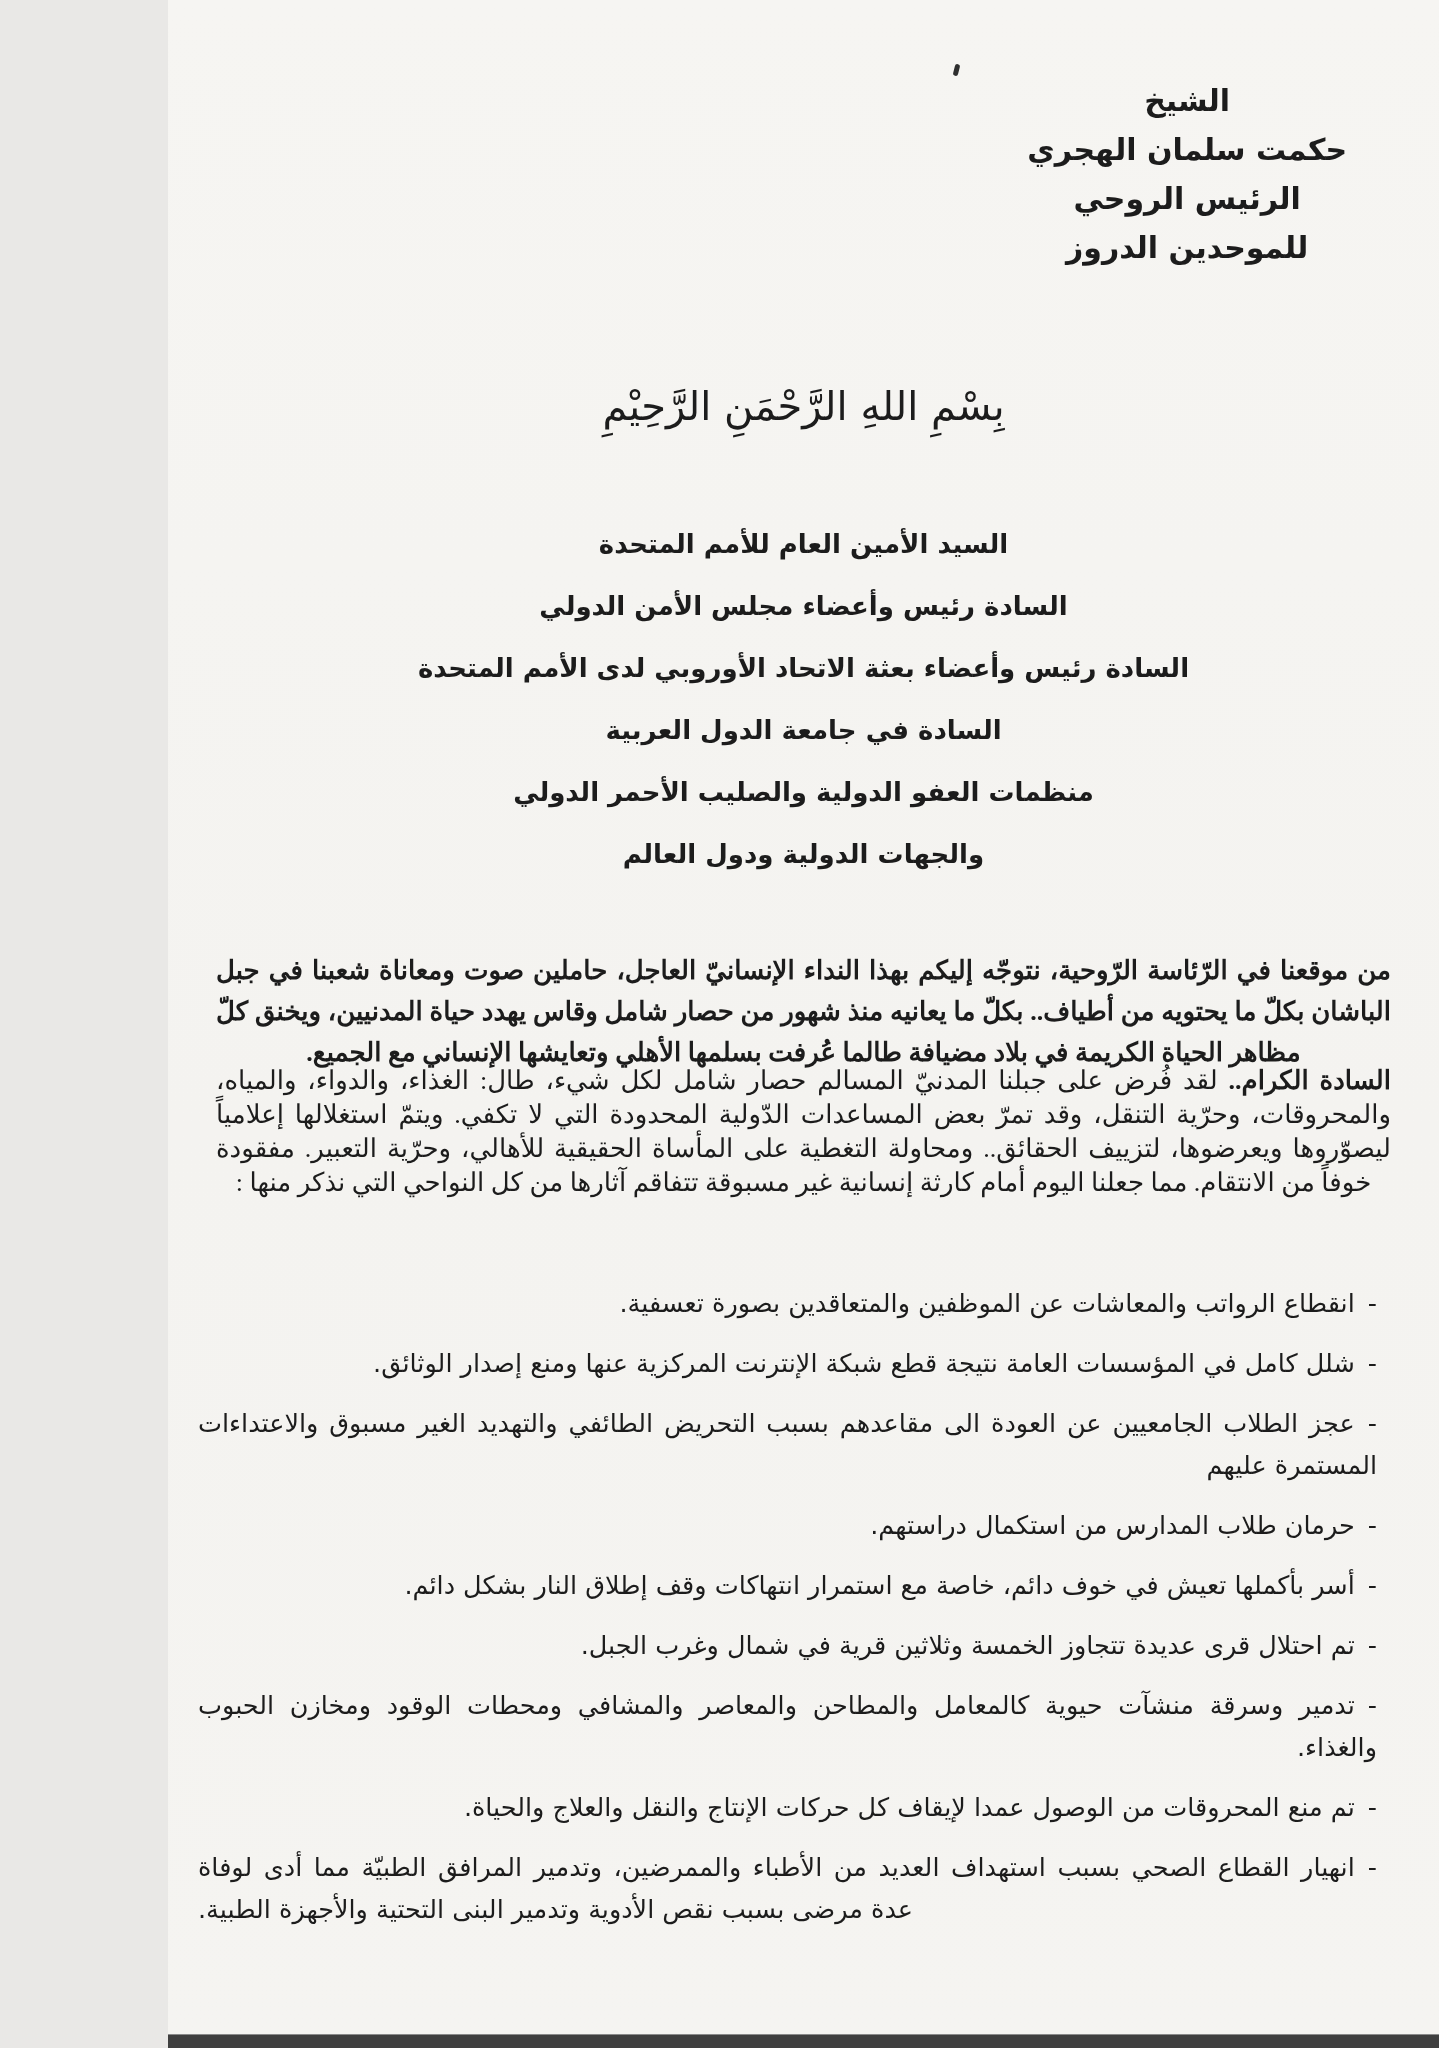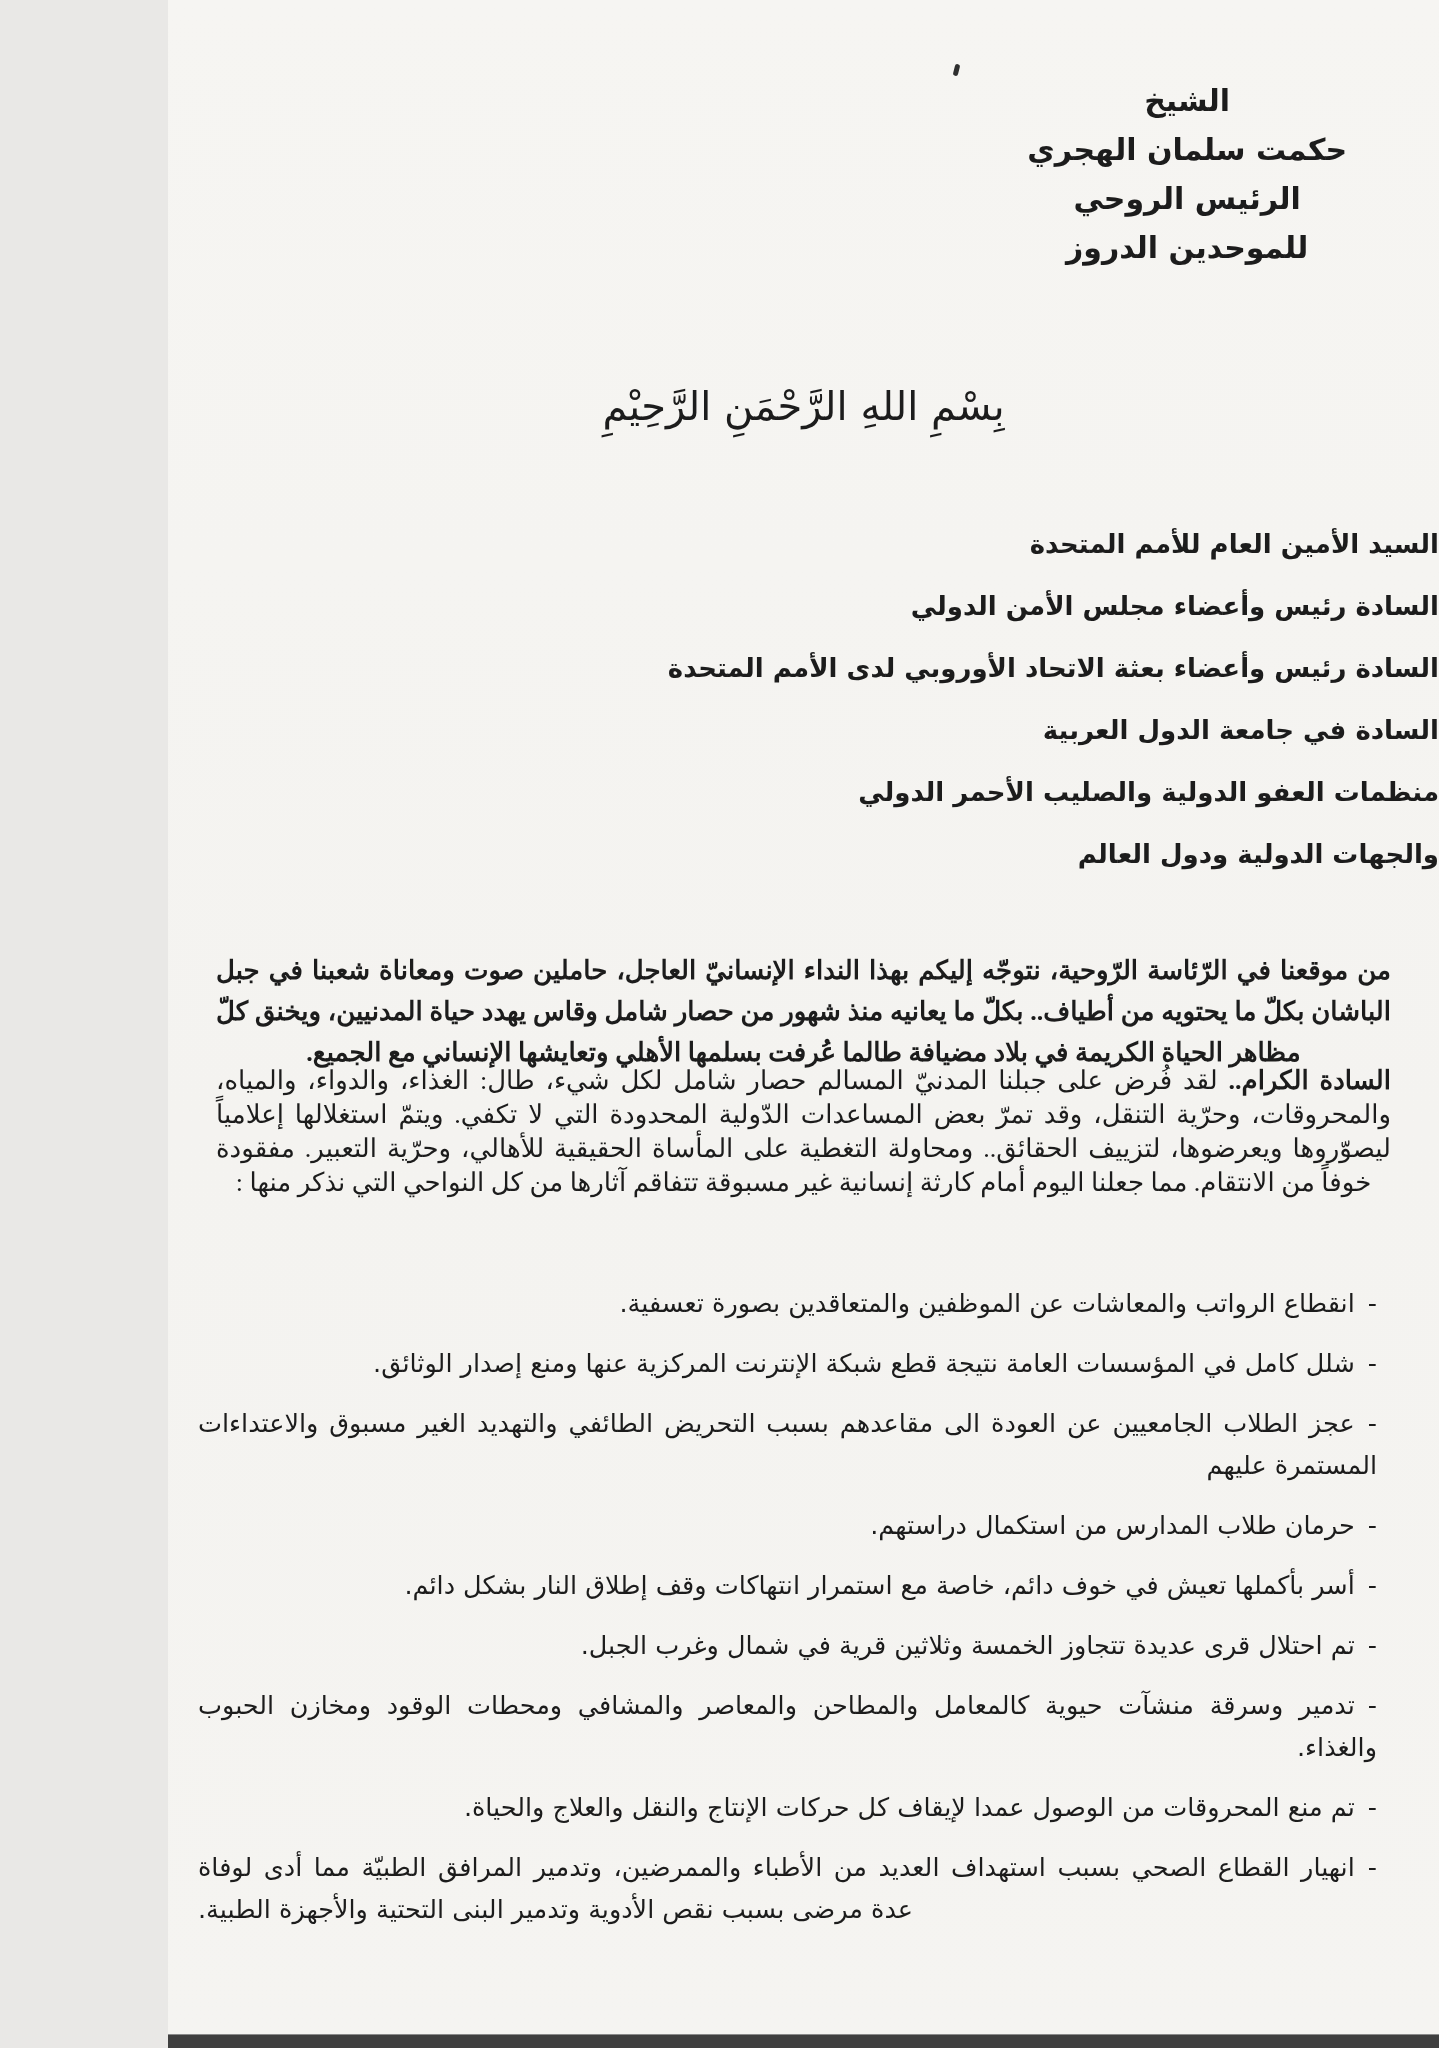--- a/index.html
+++ b/index.html
@@ -22,20 +22,21 @@
     font-weight: 700; font-size: 30px; line-height: 49px;
     white-space: nowrap;
   }
   .basmala {
     position: absolute; top: 378px; left: 0; right: 0;
     text-align: center;
     font-size: 40px; font-weight: 400; line-height: 56px;
   }
   .addressees {
     position: absolute; top: 528px; left: 0; right: 0;
+    text-align: center;
     font-weight: 700; font-size: 26px; line-height: 33px;
   }
   .addressee { margin-bottom: 29px; }
   .para {
     position: absolute; right: 48px; left: 48px;
     margin: 0;
     text-align: justify; text-align-last: center;
     font-size: 26px; line-height: 41px; font-family: Liberation Serif, serif;
   }
   .para-1 { top: 950px; font-weight: 700; }

